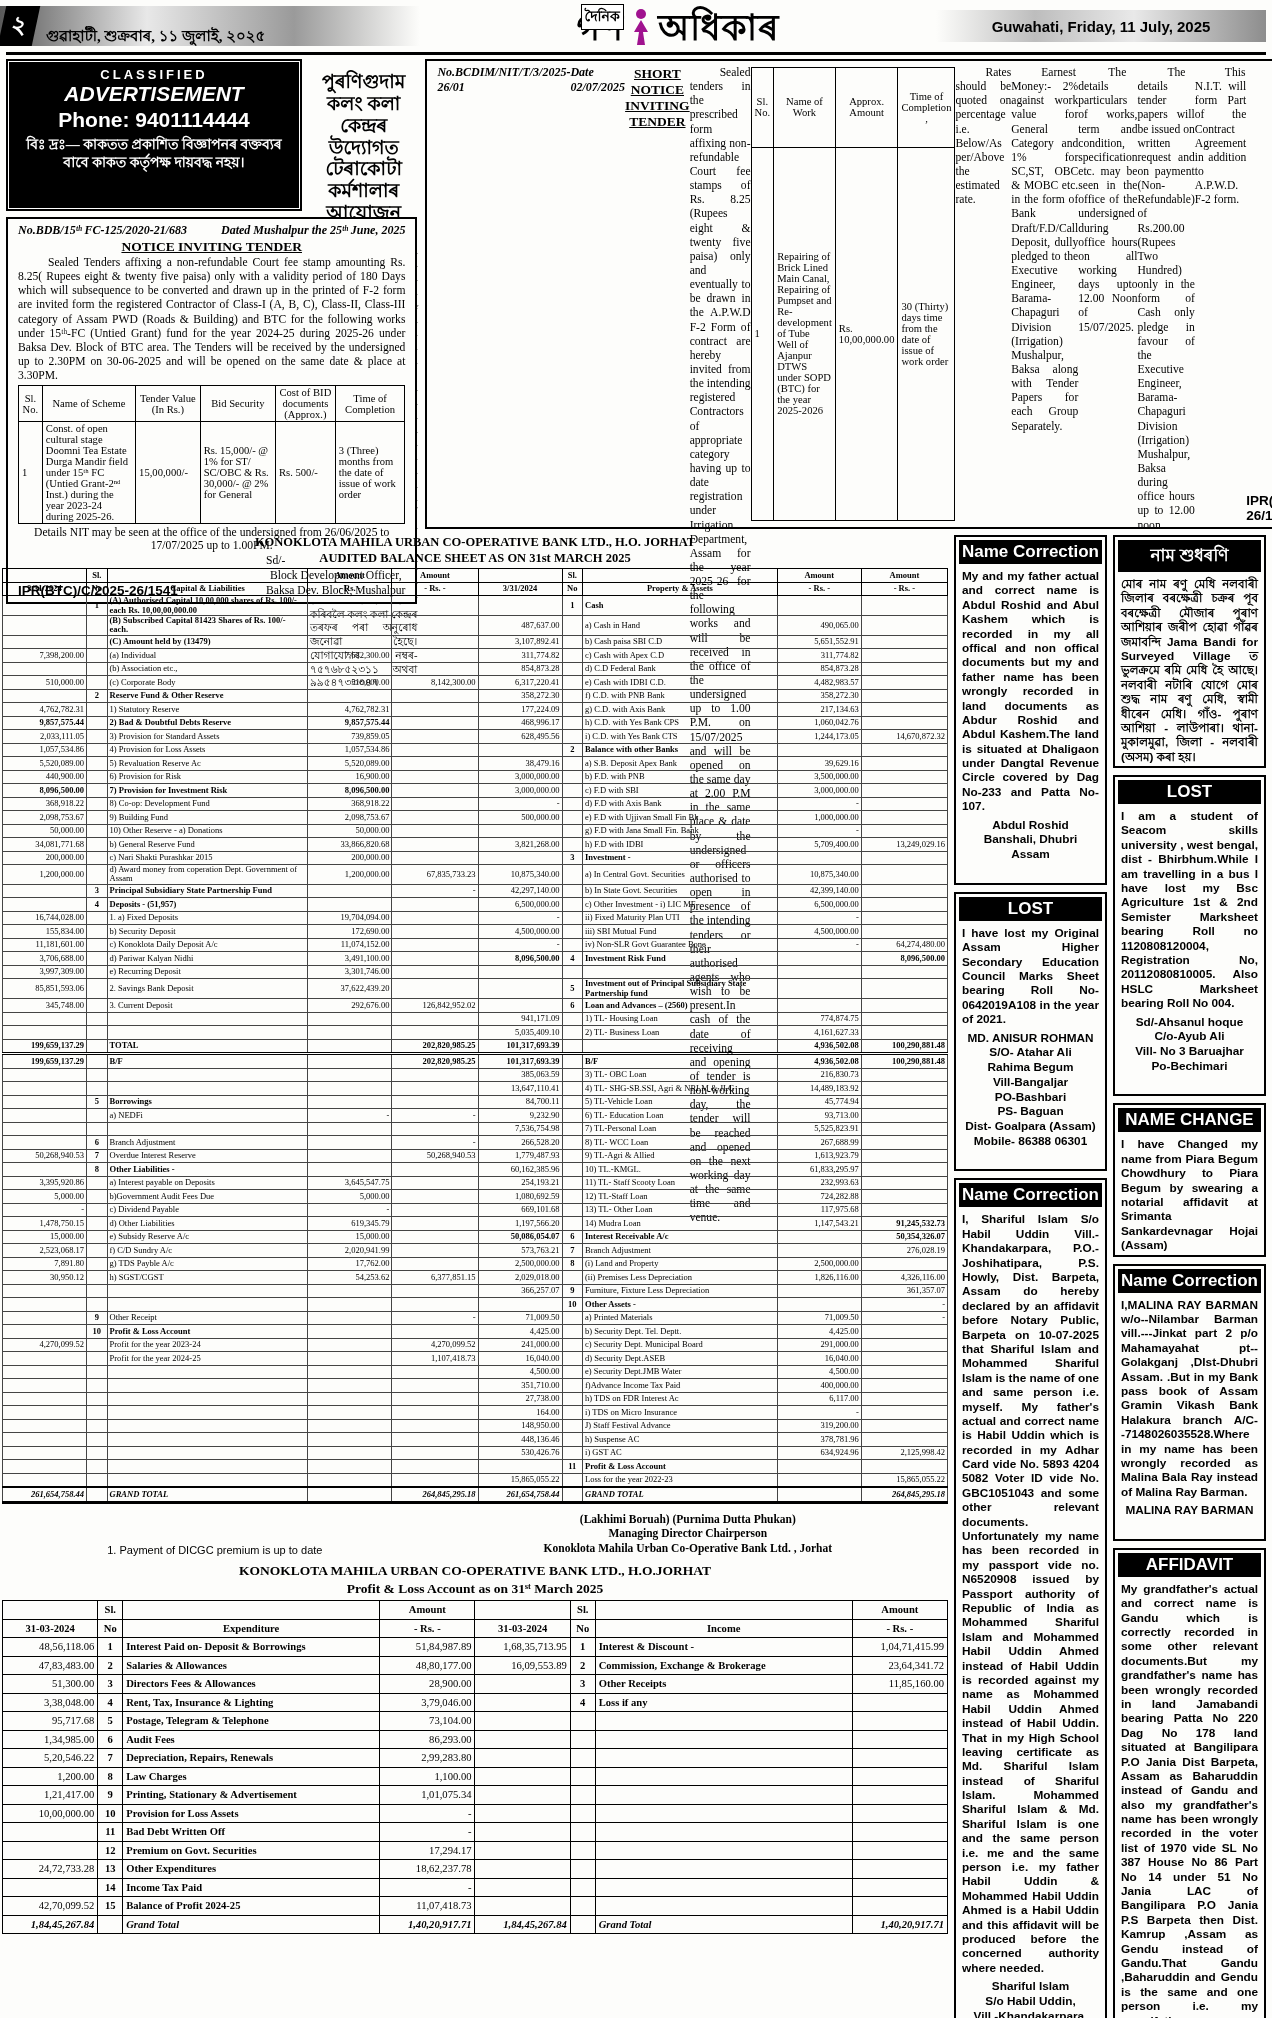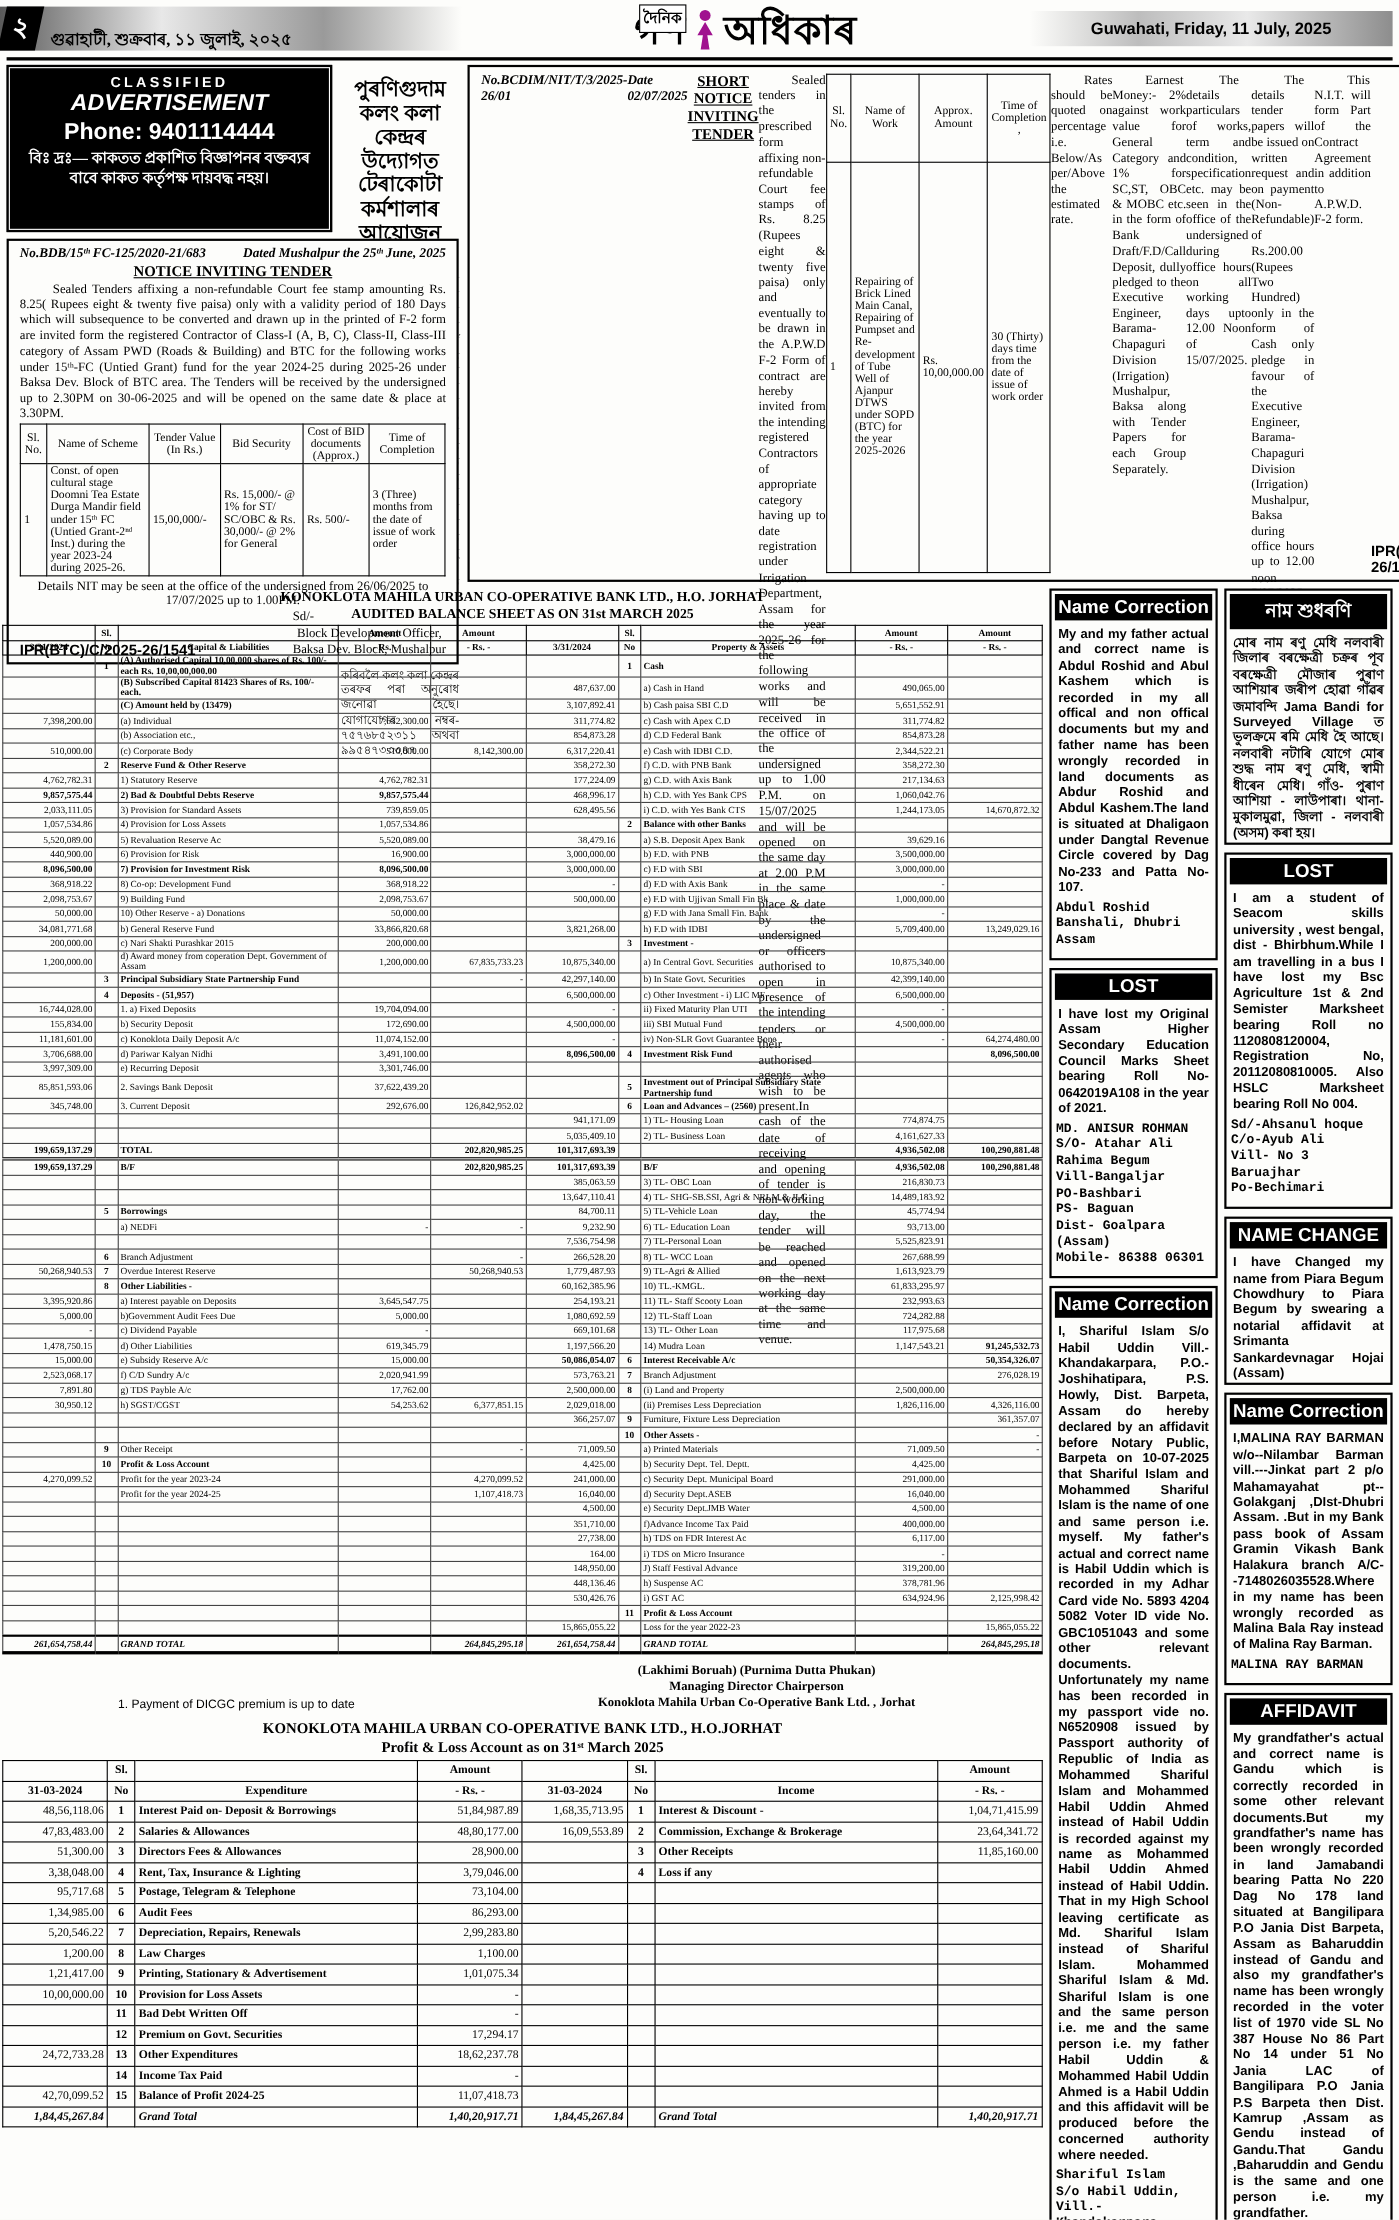--- a/index.html
+++ b/index.html
@@ -80,22 +80,22 @@
   .pl td:nth-child(3),.pl td:nth-child(7){font-weight:bold;}
 
   
   .notices{flex:1;display:flex;gap:6px;align-items:flex-start;}
   .ncol{flex:1;display:flex;flex-direction:column;gap:7px;}
   .notice{border:2px solid #000;background:#fdfdfb;}
   .notice .ttl{background:#000;color:#fff;font-family:"Liberation Sans",sans-serif;font-weight:bold;
                text-align:center;font-size:17px;padding:2px 0;margin:3px;}
   .notice .bd{font-family:"Liberation Sans",sans-serif;font-size:11.8px;line-height:1.22;
               text-align:justify;padding:2px 6px;font-weight:bold;}
-  .notice .sg{font-family:Liberation Mono, monospace;font-weight:bold;text-align:left;
-              white-space:pre-line;font-size:11.8px;line-height:1.25;padding:2px 4px 9px 4px;}
+  .notice .sg{font-family:Liberation Sans, sans-serif;font-weight:bold;text-align:center;
+              white-space:pre-line;font-size:11.8px;line-height:1.25;padding:2px 4px 21px 4px;}
 </style>
 </head>
 <body>
 
 <div class="page">
 
   <header class="masthead">
     <div class="mh-left">
       <div class="pgno">২</div>
       <div class="mh-date-as">গুৱাহাটী, শুক্ৰবাৰ, ১১ জুলাই, ২০২৫</div>
@@ -329,21 +329,21 @@
             </tr>
             <tr>
               <td>510,000.00</td>
               <td></td>
               <td>(c) Corporate Body</td>
               <td>510,000.00</td>
               <td>8,142,300.00</td>
               <td>6,317,220.41</td>
               <td></td>
               <td>e) Cash with IDBI  C.D.</td>
-              <td>2,344,522.21</td>
+              <td>4,482,983.57</td>
               <td></td>
             </tr>
             <tr>
               <td></td>
               <td>2</td>
               <td class="b">Reserve Fund &amp; Other Reserve</td>
               <td></td>
               <td></td>
               <td>358,272.30</td>
               <td></td>

